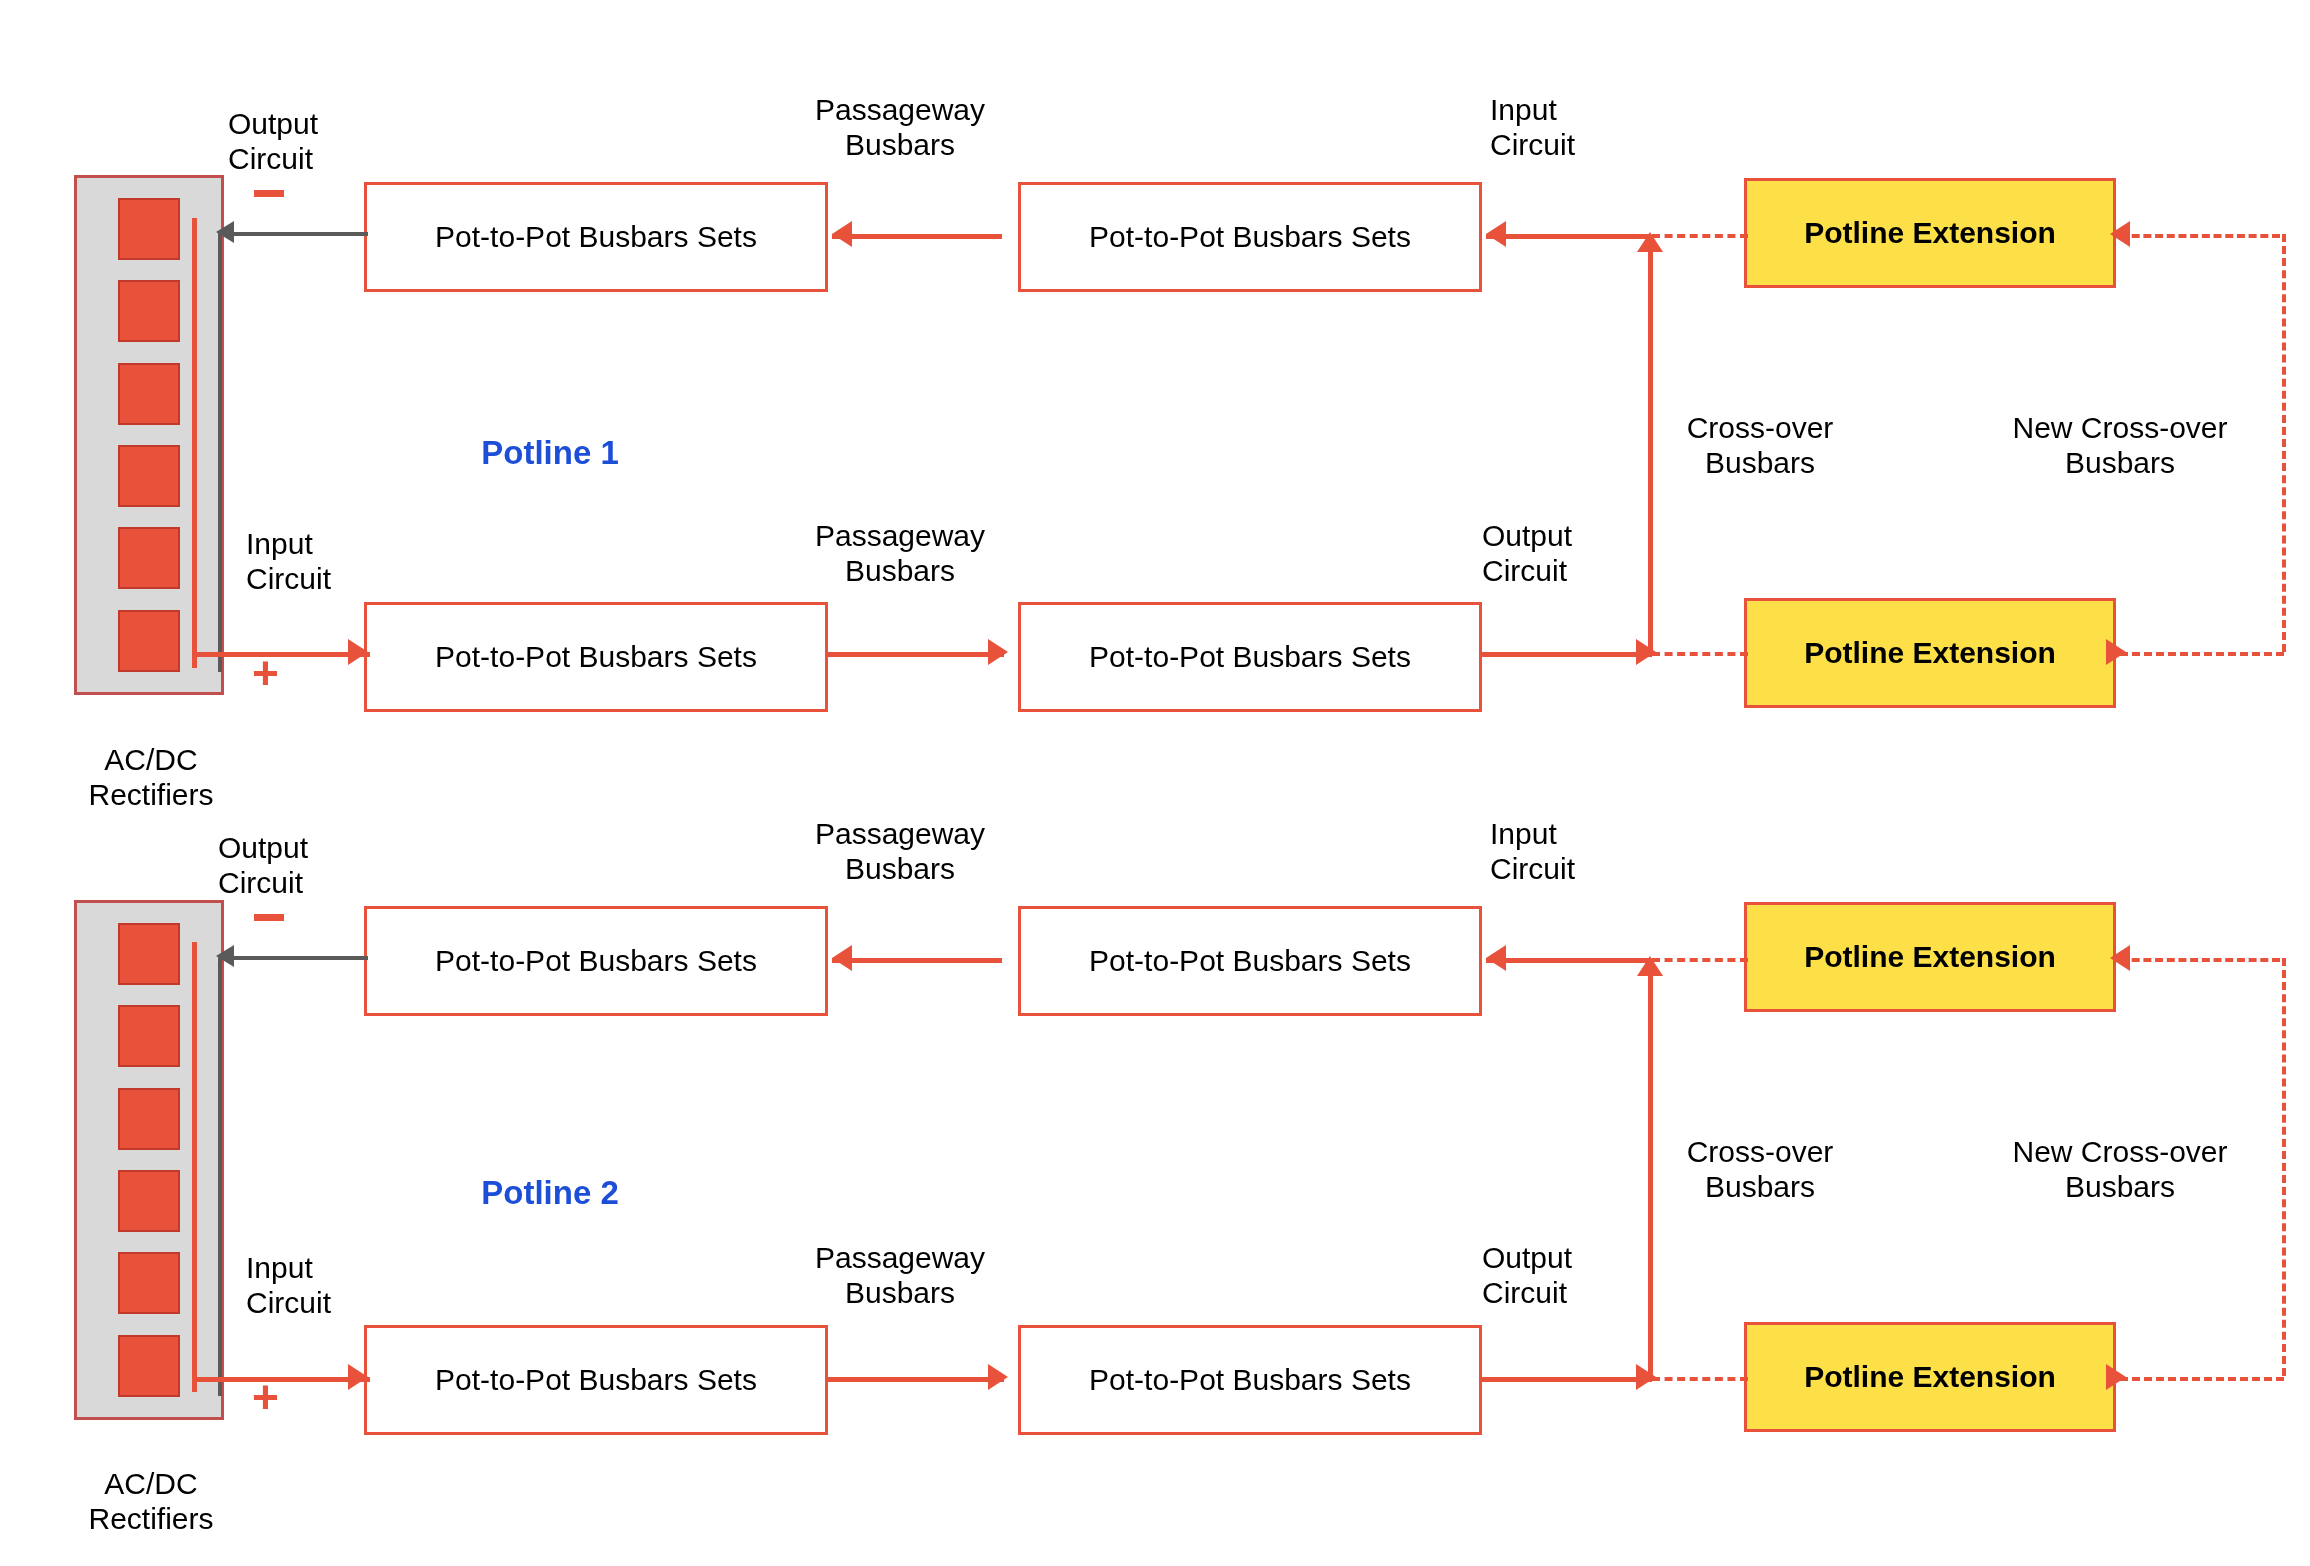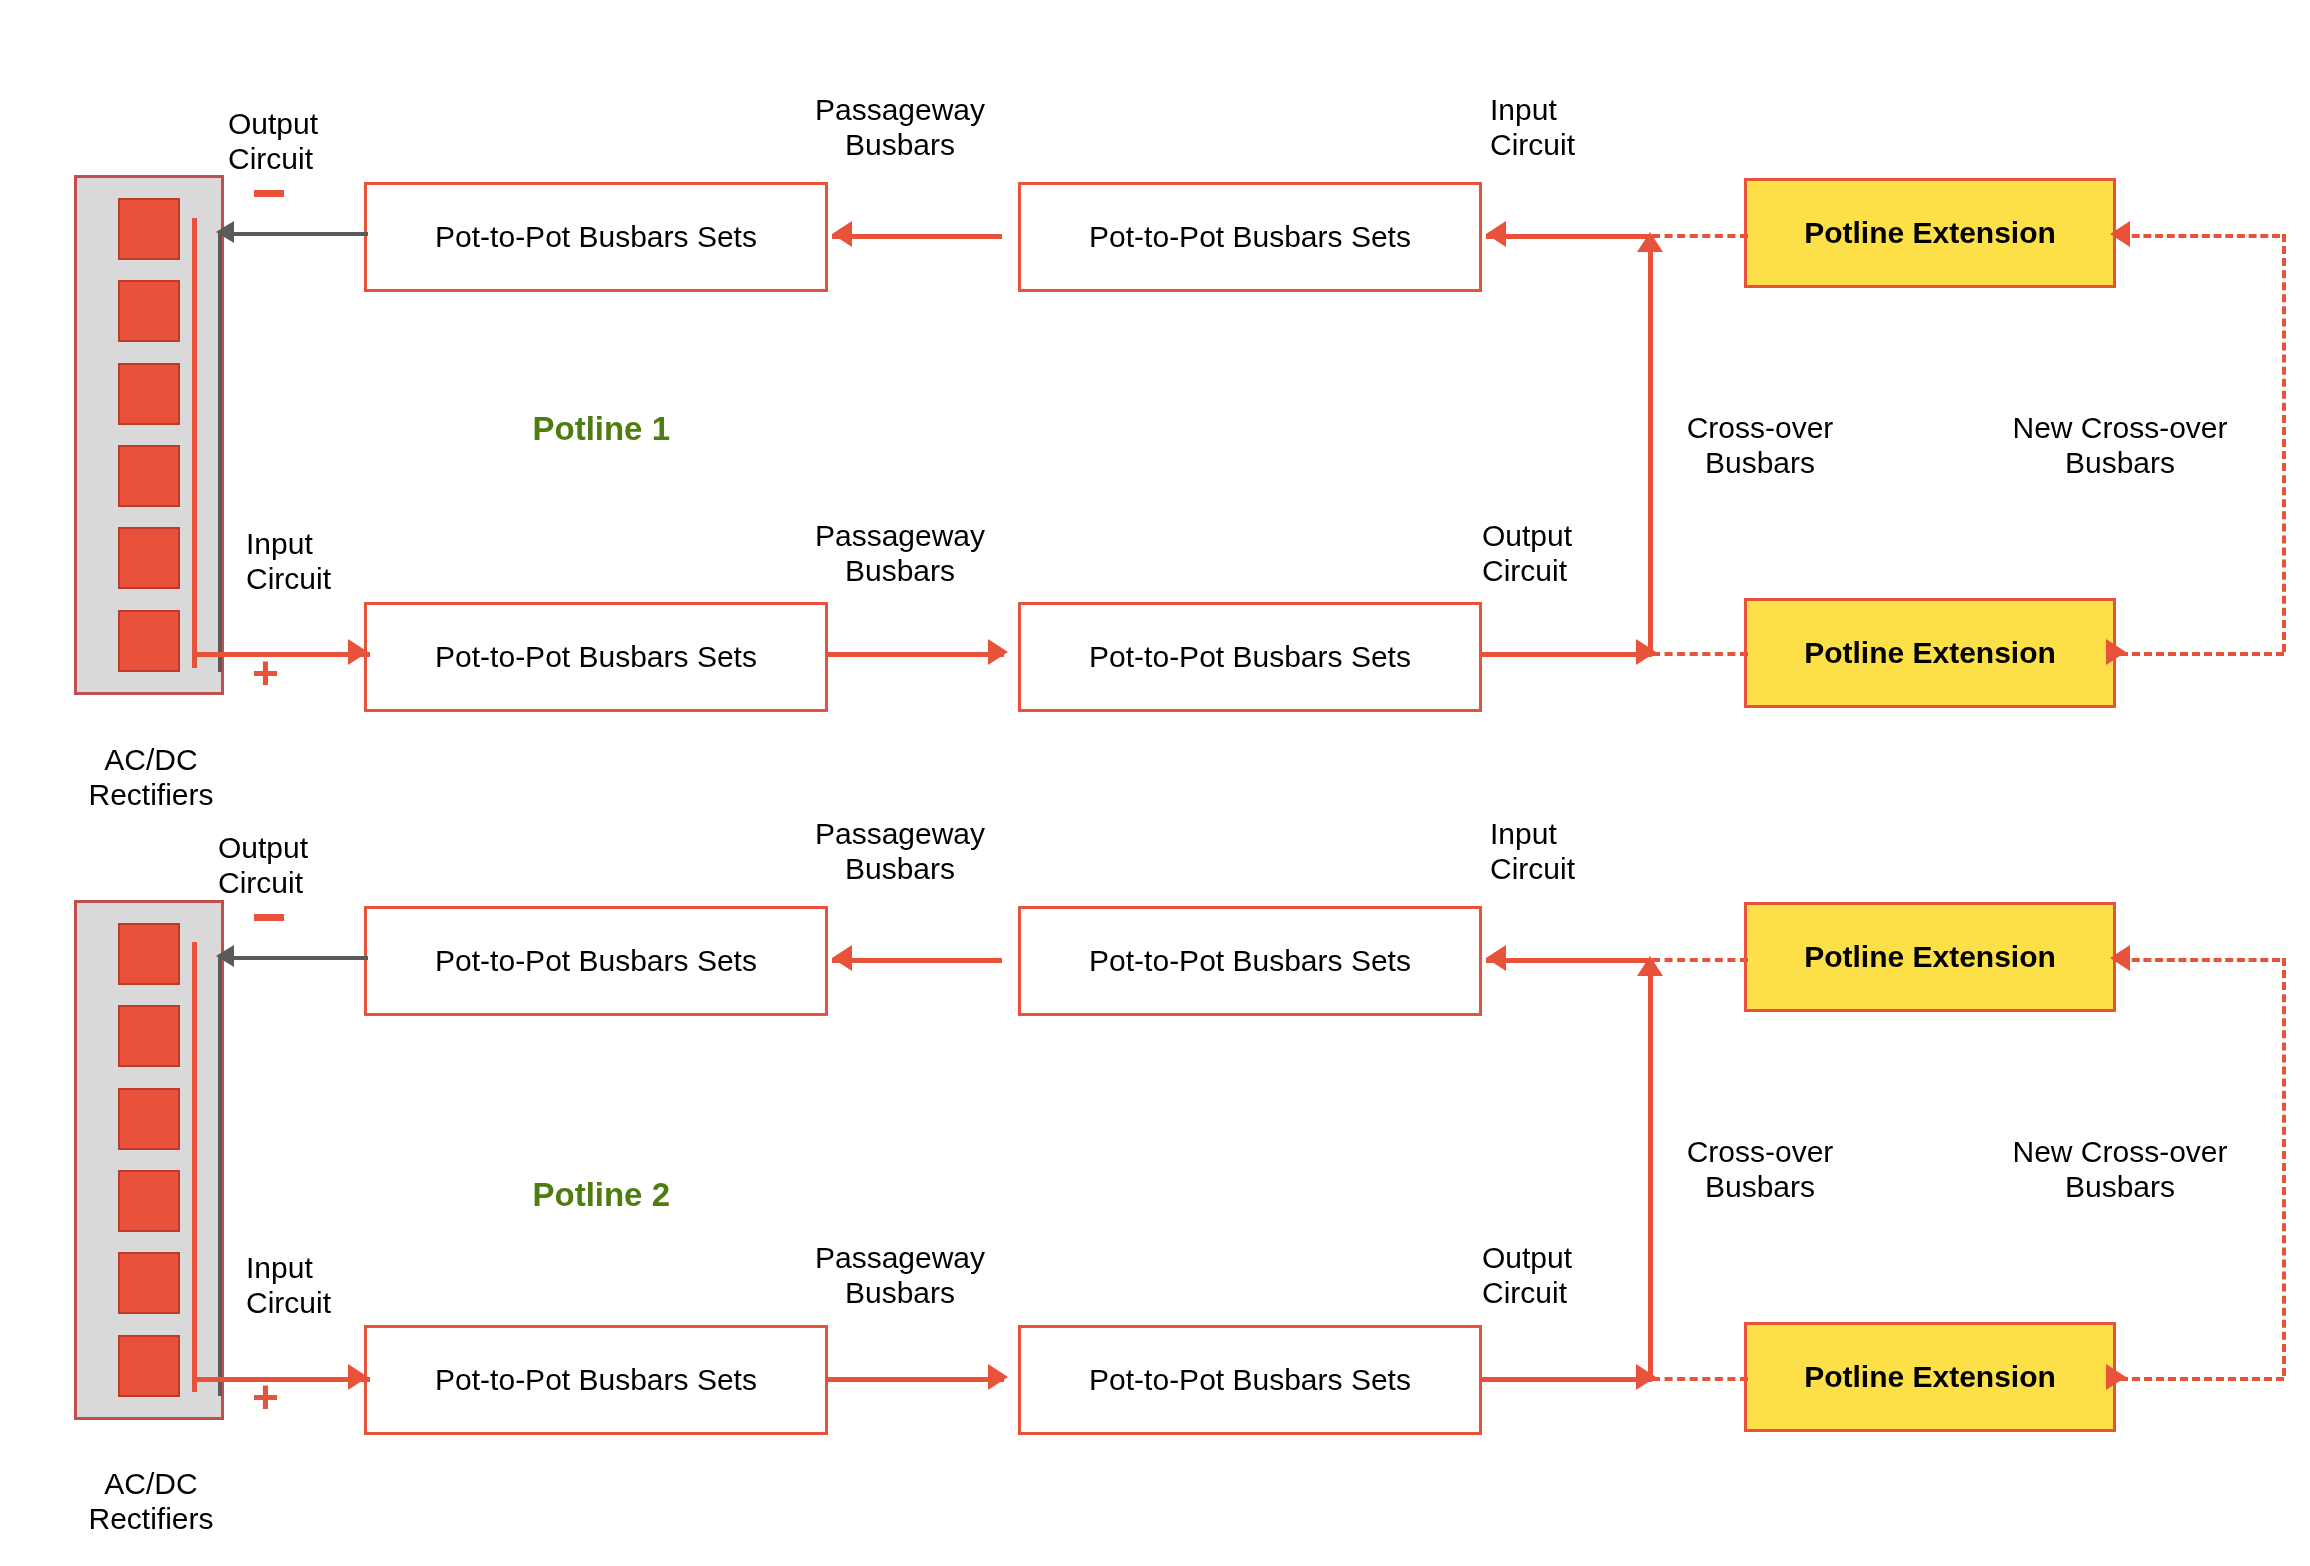--- a/index.html
+++ b/index.html
@@ -64,22 +64,23 @@
     color: #000000;
     text-align: center;
     line-height: 1.18;
     white-space: pre-line;
   }
   .label.left { text-align: left; }
   .potline-title {
     position: absolute;
     font-size: 33px;
     font-weight: bold;
-    color: #4d7c0f;
-    text-align: right;
+    color: #1d4ed8;
+    text-align: center;
+    margin-top: 24px;
   }
 
   
   .hline {
     position: absolute;
     height: 5px;
     background: #e8513a;
   }
   .vline {
     position: absolute;
@@ -207,21 +208,21 @@
     <div class="rectifier-cell"></div>
     <div class="rectifier-cell"></div>
     <div class="rectifier-cell"></div>
     <div class="rectifier-cell"></div>
     <div class="rectifier-cell"></div>
     <div class="rectifier-cell"></div>
   </div>
   <div class="label" style="left:56px; top:1466px; width:190px;">AC/DC
 Rectifiers</div>
 
-  <div class="potline-title" style="left:430px; top:1176px; width:240px;">Potline 2</div>
+  <div class="potline-title" style="left:430px; top:1150px; width:240px;">Potline 2</div>
 
   <div class="box" style="left:364px; top:906px; width:464px; height:110px;">Pot-to-Pot Busbars Sets</div>
   <div class="box" style="left:1018px; top:906px; width:464px; height:110px;">Pot-to-Pot Busbars Sets</div>
   <div class="box ext" style="left:1744px; top:902px; width:372px; height:110px;">Potline Extension</div>
 
   <div class="box" style="left:364px; top:1325px; width:464px; height:110px;">Pot-to-Pot Busbars Sets</div>
   <div class="box" style="left:1018px; top:1325px; width:464px; height:110px;">Pot-to-Pot Busbars Sets</div>
   <div class="box ext" style="left:1744px; top:1322px; width:372px; height:110px;">Potline Extension</div>
 
   <div class="label left" style="left:218px; top:830px; width:200px;">Output

